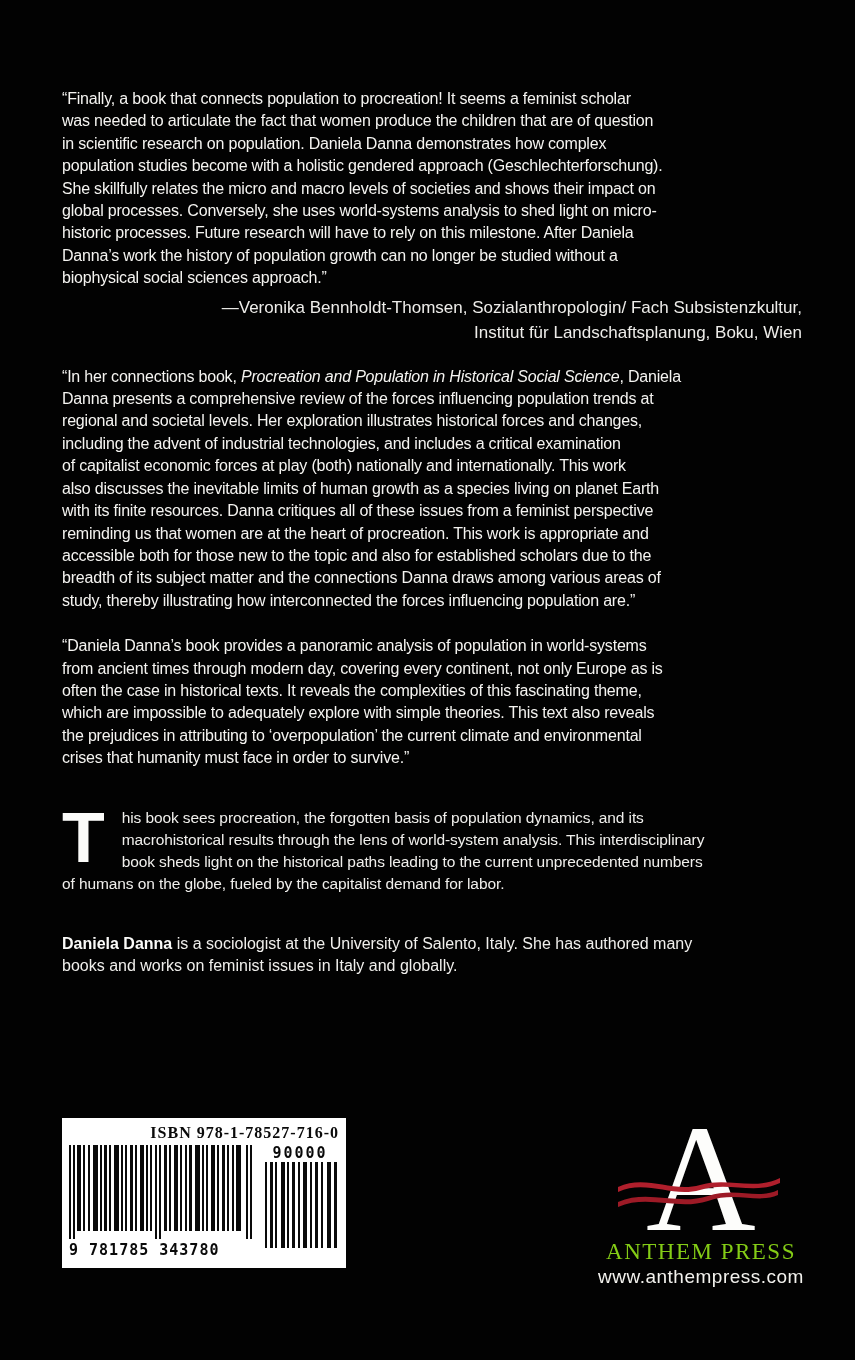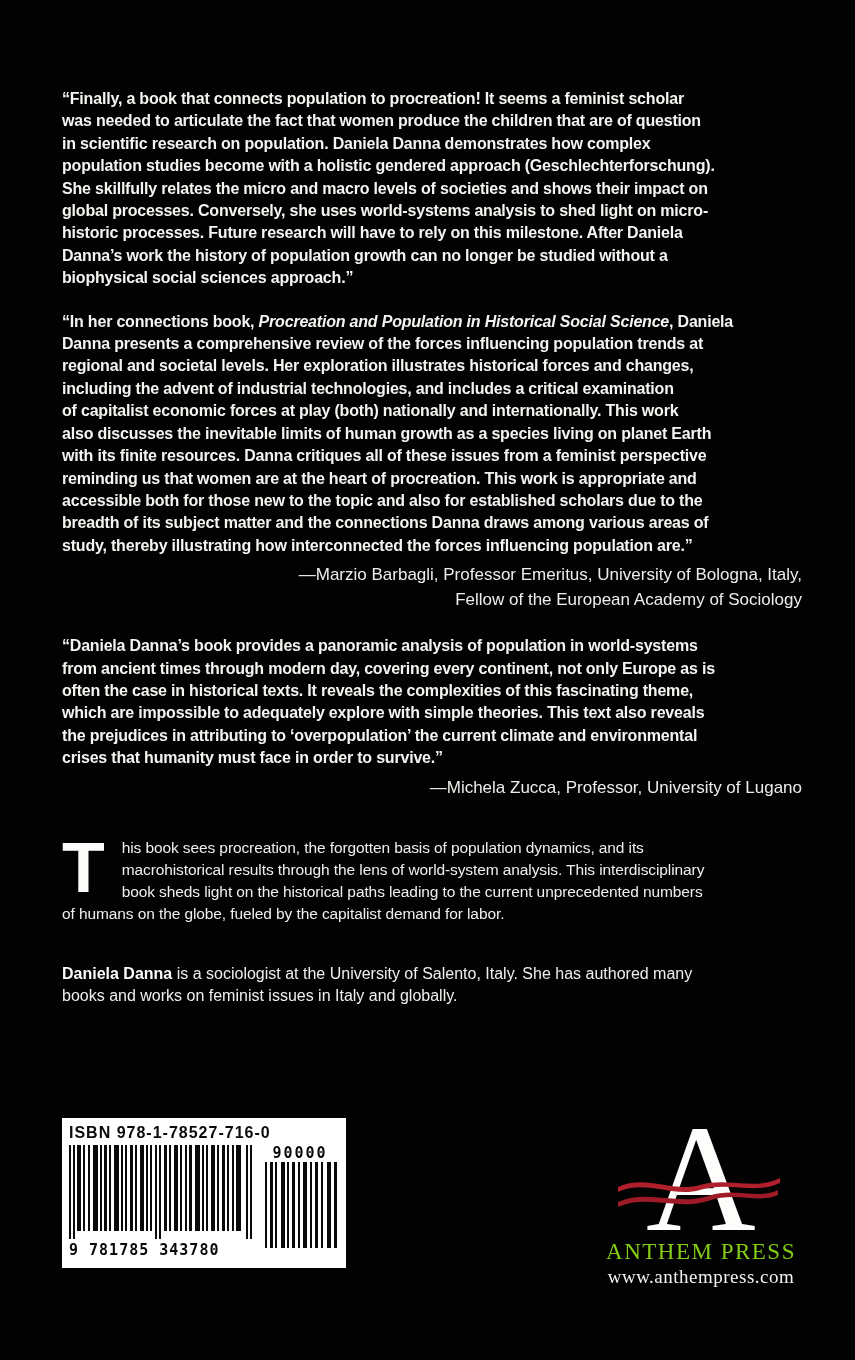--- a/index.html
+++ b/index.html
@@ -9,21 +9,21 @@
     width:855px; height:1360px;
     background:#020202;
     color:#f3f2ef;
     font-family:"Liberation Sans", sans-serif;
     overflow:hidden;
   }
   .content {
     position:absolute; left:62px; top:88px; width:740px;
   }
   .quote-text {
-    font-weight:bold;
+    font-weight:normal;
     font-size:16px;
     line-height:22.4px;
     letter-spacing:-0.2px;
     white-space:pre-line;
     color:#f5f4f1;
   }
   .quote-text .book-title { font-style:italic; }
   .attribution {
     font-size:17px;
     font-weight:normal;
@@ -62,25 +62,25 @@
   .bio .bio-name { font-weight:bold; color:#fbfbf9; }
 
   
   .barcode {
     position:absolute; left:62px; top:1118px;
     width:284px; height:150px;
     background:#ffffff; color:#0a0a0a;
     padding:5px 7px 0 7px;
   }
   .isbn-row {
-    font-family:Liberation Sans, sans-serif;
+    font-family:Liberation Serif, serif;
     font-weight:bold;
     font-size:16px;
     letter-spacing:1px;
-    text-align:left;
+    text-align:right;
     white-space:nowrap;
     line-height:20px;
   }
   .bars-row { display:flex; justify-content:space-between; margin-top:2px; }
   .main-barcode { width:185px; }
   .supp-barcode { width:76px; text-align:center; }
   .price-code {
     font-family:"DejaVu Sans Mono", monospace;
     font-weight:bold;
     font-size:15px;
@@ -115,21 +115,21 @@
   .waves { position:absolute; left:18px; top:50px; pointer-events:none; }
   .press-name {
     font-family:"Liberation Serif", serif;
     font-size:23px;
     letter-spacing:1.5px;
     color:#84cc16;
     margin-top:1px;
     white-space:nowrap;
   }
   .website {
-    font-family:Liberation Serif, serif;
+    font-family:Liberation Sans, sans-serif;
     font-size:19px;
     letter-spacing:0.5px;
     color:#f3f2ee;
     margin-top:1px;
     white-space:nowrap;
   }
 </style>
 </head>
 <body>
 
@@ -138,46 +138,45 @@
   <div class="quote-block">
     <div class="quote-text">“Finally, a book that connects population to procreation! It seems a feminist scholar
 was needed to articulate the fact that women produce the children that are of question
 in scientific research on population. Daniela Danna demonstrates how complex
 population studies become with a holistic gendered approach (Geschlechterforschung).
 She skillfully relates the micro and macro levels of societies and shows their impact on
 global processes. Conversely, she uses world-systems analysis to shed light on micro-
 historic processes. Future research will have to rely on this milestone. After Daniela
 Danna’s work the history of population growth can no longer be studied without a
 biophysical social sciences approach.”</div>
+    <div class="attribution">—Veronika Bennholdt-Thomsen, Sozialanthropologin/ Fach Subsistenzkultur,
+Institut für Landschaftsplanung, Boku, Wien</div>
   </div>
 
   <div class="quote-block quote-block-2">
     <div class="quote-text"><span>“In her connections book, </span><span class="book-title">Procreation and Population in Historical Social Science</span><span>, Daniela
 Danna presents a comprehensive review of the forces influencing population trends at
 regional and societal levels. Her exploration illustrates historical forces and changes,
 including the advent of industrial technologies, and includes a critical examination
 of capitalist economic forces at play (both) nationally and internationally. This work
 also discusses the inevitable limits of human growth as a species living on planet Earth
 with its finite resources. Danna critiques all of these issues from a feminist perspective
 reminding us that women are at the heart of procreation. This work is appropriate and
 accessible both for those new to the topic and also for established scholars due to the
 breadth of its subject matter and the connections Danna draws among various areas of
 study, thereby illustrating how interconnected the forces influencing population are.”</span></div>
-    <div class="attribution">—Marzio Barbagli, Professor Emeritus, University of Bologna, Italy,
-Fellow of the European Academy of Sociology</div>
   </div>
 
   <div class="quote-block quote-block-3">
     <div class="quote-text">“Daniela Danna’s book provides a panoramic analysis of population in world-systems
 from ancient times through modern day, covering every continent, not only Europe as is
 often the case in historical texts. It reveals the complexities of this fascinating theme,
 which are impossible to adequately explore with simple theories. This text also reveals
 the prejudices in attributing to ‘overpopulation’ the current climate and environmental
 crises that humanity must face in order to survive.”</div>
-    <div class="attribution">—Michela Zucca, Professor, University of Lugano</div>
   </div>
 
   <div class="description">
     <span class="dropcap">T</span><span class="description-body">his book sees procreation, the forgotten basis of population dynamics, and its
 macrohistorical results through the lens of world-system analysis. This interdisciplinary
 book sheds light on the historical paths leading to the current unprecedented numbers
 of humans on the globe, fueled by the capitalist demand for labor.</span>
   </div>
 
   <div class="bio"><b class="bio-name">Daniela Danna</b><span> is a sociologist at the University of Salento, Italy. She has authored many

